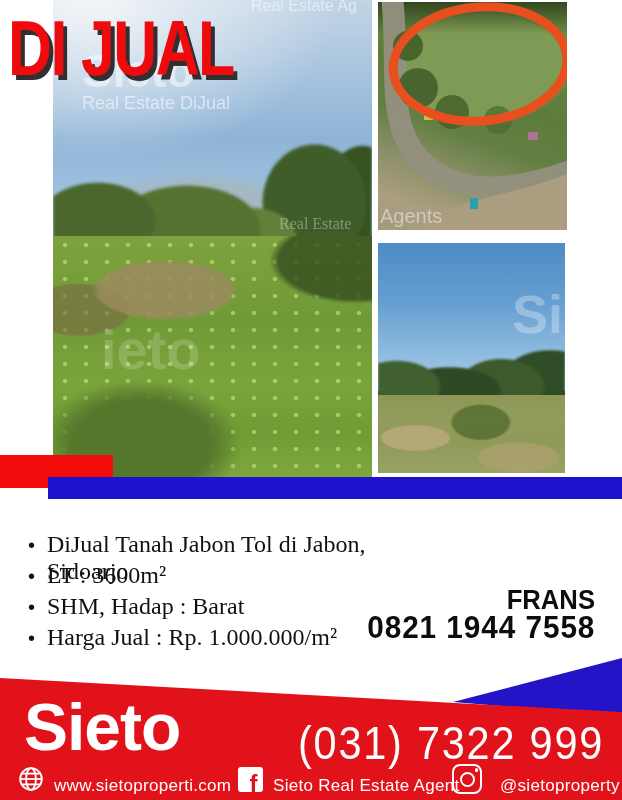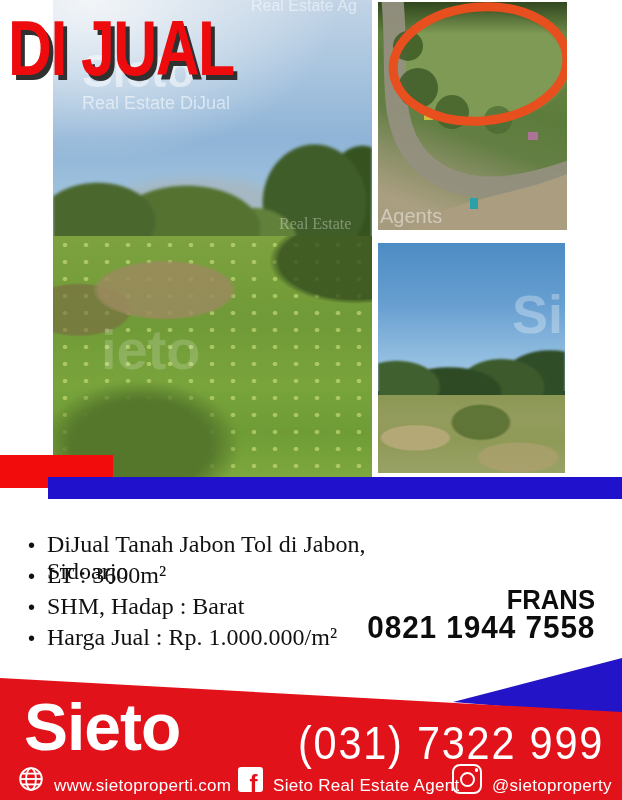--- a/index.html
+++ b/index.html
@@ -84,21 +84,21 @@
   .ft-tri{position:absolute;left:0;top:0;width:100%;height:100%;background:#2314c8;
     clip-path:polygon(453px 52px, 622px 8px, 622px 66px);}
   .ft-red{position:absolute;left:0;top:0;width:100%;height:100%;background:#e2121b;
     clip-path:polygon(0 28px, 622px 62px, 622px 150px, 0 150px);}
   .ft-brand{position:absolute;left:24px;top:44px;font-size:66px;line-height:1;font-weight:700;
     color:#ffffff;letter-spacing:-1px;}
   .ft-phone{position:absolute;right:18px;top:70px;font-size:46px;line-height:1;color:#ffffff;
     letter-spacing:2px;transform:scaleX(.9);transform-origin:right top;}
   .contact{position:absolute;top:114px;height:30px;display:flex;align-items:center;color:#fff;}
   .contact .lbl{font-size:17px;letter-spacing:.3px;margin-left:10px;margin-top:13px;}
-  .c-web{left:18px;}  .c-fb{left:238px;}  .c-ig{left:452px;}
+  .c-web{left:18px;}  .c-fb{left:238px;}  .c-ig{left:452px;gap:8px;}
   .fb-sq{width:25px;height:25px;background:#fff;border-radius:3px;overflow:hidden;
     display:flex;justify-content:center;}
   .fb-sq span{font-size:24px;font-weight:700;color:#e2121b;line-height:1;margin-top:5px;margin-left:6px;}
   .ig-sq{position:relative;width:26px;height:26px;border:2.5px solid #fff;border-radius:8px;}
   .ig-lens{position:absolute;left:50%;top:50%;width:11px;height:11px;margin:-7px 0 0 -7px;
     border:2.5px solid #fff;border-radius:50%;}
   .ig-dot{position:absolute;right:2px;top:2px;width:3.5px;height:3.5px;background:#fff;border-radius:50%;}
 </style>
 </head>
 <body>

